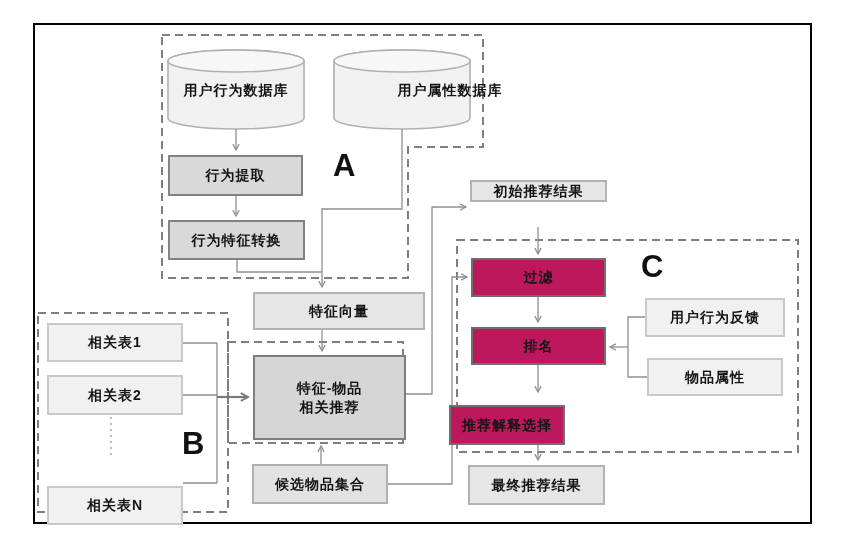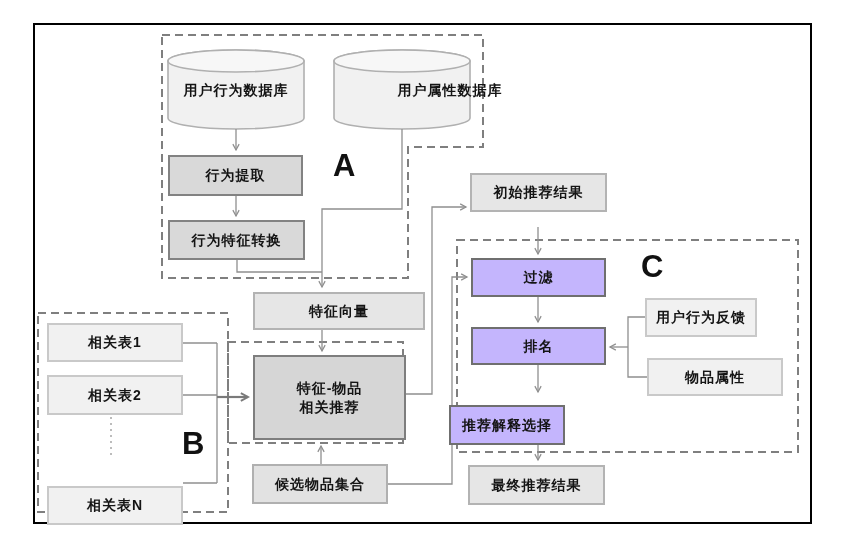--- a/index.html
+++ b/index.html
@@ -5,21 +5,21 @@
   html,body{margin:0;padding:0;background:#ffffff;}
   #stage{position:relative;width:863px;height:542px;background:#ffffff;overflow:hidden;
          font-family:"Liberation Sans",sans-serif;border-radius:30px;}
   #frame{position:absolute;left:33px;top:23px;width:779px;height:501px;
          border:2.5px solid #000;box-sizing:border-box;background:#fff;}
   #wires{position:absolute;left:0;top:0;width:863px;height:542px;}
   .box{position:absolute;display:flex;align-items:center;justify-content:center;
        box-sizing:border-box;text-align:center;color:#141414;
        font-size:14px;font-weight:600;letter-spacing:1px;line-height:1.3;}
   .s-proc  {background:#d9d9d9;border:2px solid #828282;}   
-  .s-step  {background:#c4b5fd;border:2px solid #6f6f6f;}   
+  .s-step  {background:#be185d;border:2px solid #6f6f6f;}   
   .s-core  {background:#d6d6d6;border:2.5px solid #7e7e7e;} 
   .s-mid   {background:#e6e6e6;border:2px solid #b3b3b3;}   
   .s-cand  {background:#e2e2e2;border:2px solid #b0b0b0;}   
   .s-light {background:#f1f1f1;border:2px solid #c9c9c9;}   
   .cyl-label{position:absolute;display:flex;align-items:center;justify-content:center;
        color:#141414;font-size:14px;font-weight:600;letter-spacing:1px;}
   .seclab{position:absolute;color:#111;font-size:31px;font-weight:700;}
 </style>
 </head>
 <body>
@@ -76,33 +76,33 @@
   <div class="cyl-label" style="left:170px;top:78px;width:132px;height:26px;">用户行为数据库</div>
   <div class="cyl-label" style="left:336px;top:78px;width:132px;height:26px;margin-left:48px;">用户属性数据库</div>
 
   <div class="seclab" style="left:333px;top:148px;">A</div>
   <div class="seclab" style="left:182px;top:426px;">B</div>
   <div class="seclab" style="left:641px;top:249px;">C</div>
 
   <div class="box s-proc" style="left:168px;top:155px;width:135px;height:41px;">行为提取</div>
   <div class="box s-proc" style="left:168px;top:220px;width:137px;height:40px;">行为特征转换</div>
   <div class="box s-mid" style="left:253px;top:292px;width:172px;height:38px;">特征向量</div>
-  <div class="box s-mid" style="left:470px;top:173px;width:137px;height:39px;">初始推荐结果</div>
+  <div class="box s-mid" style="left:470px;top:180px;width:137px;height:22px;">初始推荐结果</div>
 
   <div class="box s-light" style="left:47px;top:323px;width:136px;height:39px;">相关表1</div>
   <div class="box s-light" style="left:47px;top:375px;width:136px;height:40px;">相关表2</div>
   <div class="box s-light" style="left:47px;top:486px;width:136px;height:39px;">相关表N</div>
 
   <div class="box s-core" style="left:253px;top:355px;width:153px;height:85px;flex-direction:column;">
     <span>特征-物品</span>
     <span>相关推荐</span>
   </div>
 
   <div class="box s-cand" style="left:252px;top:464px;width:136px;height:40px;">候选物品集合</div>
 
   <div class="box s-step" style="left:471px;top:258px;width:135px;height:39px;">过滤</div>
   <div class="box s-step" style="left:471px;top:327px;width:135px;height:38px;">排名</div>
   <div class="box s-step" style="left:449px;top:397px;width:116px;height:40px;margin-top:8px;">推荐解释选择</div>
   <div class="box s-mid" style="left:468px;top:465px;width:137px;height:40px;">最终推荐结果</div>
 
-  <div class="box s-light" style="left:645px;top:298px;width:112px;height:39px;">用户行为反馈</div>
+  <div class="box s-light" style="left:645px;top:298px;width:140px;height:39px;">用户行为反馈</div>
   <div class="box s-light" style="left:647px;top:358px;width:136px;height:38px;">物品属性</div>
 </div>
 
 </body></html>

